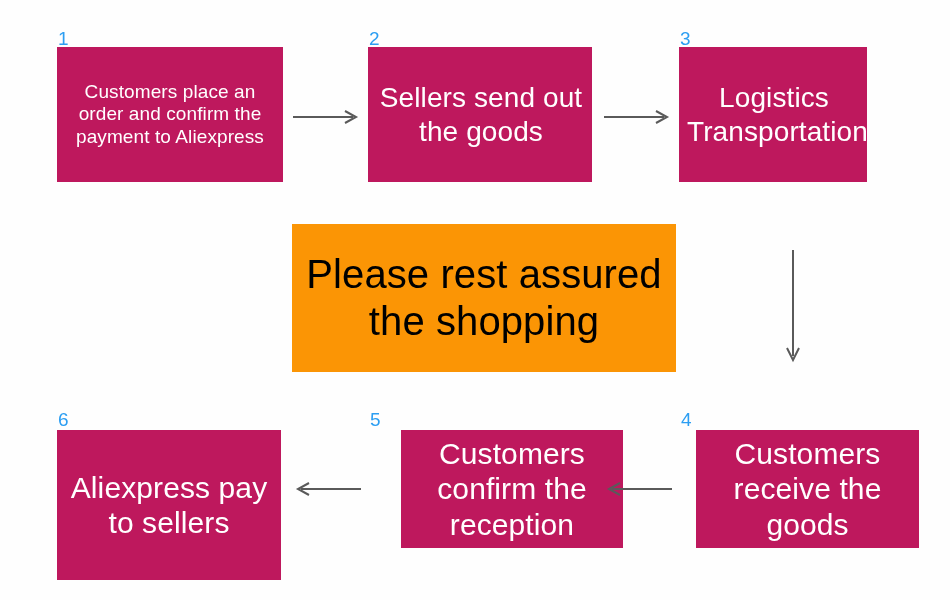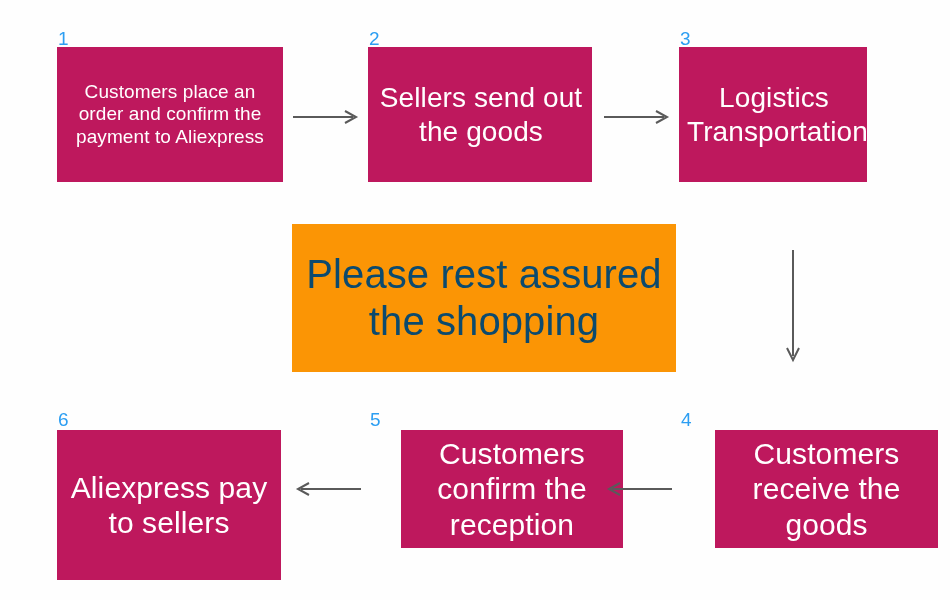--- a/index.html
+++ b/index.html
@@ -31,21 +31,21 @@
     padding: 4px 6px;
     letter-spacing: 0.1px;
   }
   .node .node-text {
     display: block;
     width: 100%;
   }
   .node-blue { background: #be185d; }
   .node-orange {
     background: #fb9505;
-    color: #0c4a6e;
+    color: #000000;
     align-items: center;
   }
 
   
   .step-num {
     position: absolute;
     color: #2c9ef2;
     font-size: 19px;
     line-height: 1;
     font-family: "Liberation Sans", sans-serif;
@@ -129,17 +129,17 @@
   </div>
 
   <div class="connector" style="left:602px; top:477px; width:70px; height:24px;">
     <svg width="70" height="24" viewBox="0 0 70 24">
       <line x1="10" y1="12" x2="70" y2="12" stroke="#5a5a5a" stroke-width="2"></line>
       <polyline points="18,6 7,12 18,18" fill="none" stroke="#5a5a5a" stroke-width="2"></polyline>
     </svg>
   </div>
 
   <div class="step-num" style="left:681px; top:410px;">4</div>
-  <div class="node node-blue t-xl" style="left:715px; top:430px; width:223px; height:118px;">
+  <div class="node node-blue t-xl" style="left:696px; top:430px; width:223px; height:118px;">
     <span class="node-text">Customers receive the goods</span>
   </div>
 
 </div>
 
 </body></html>

